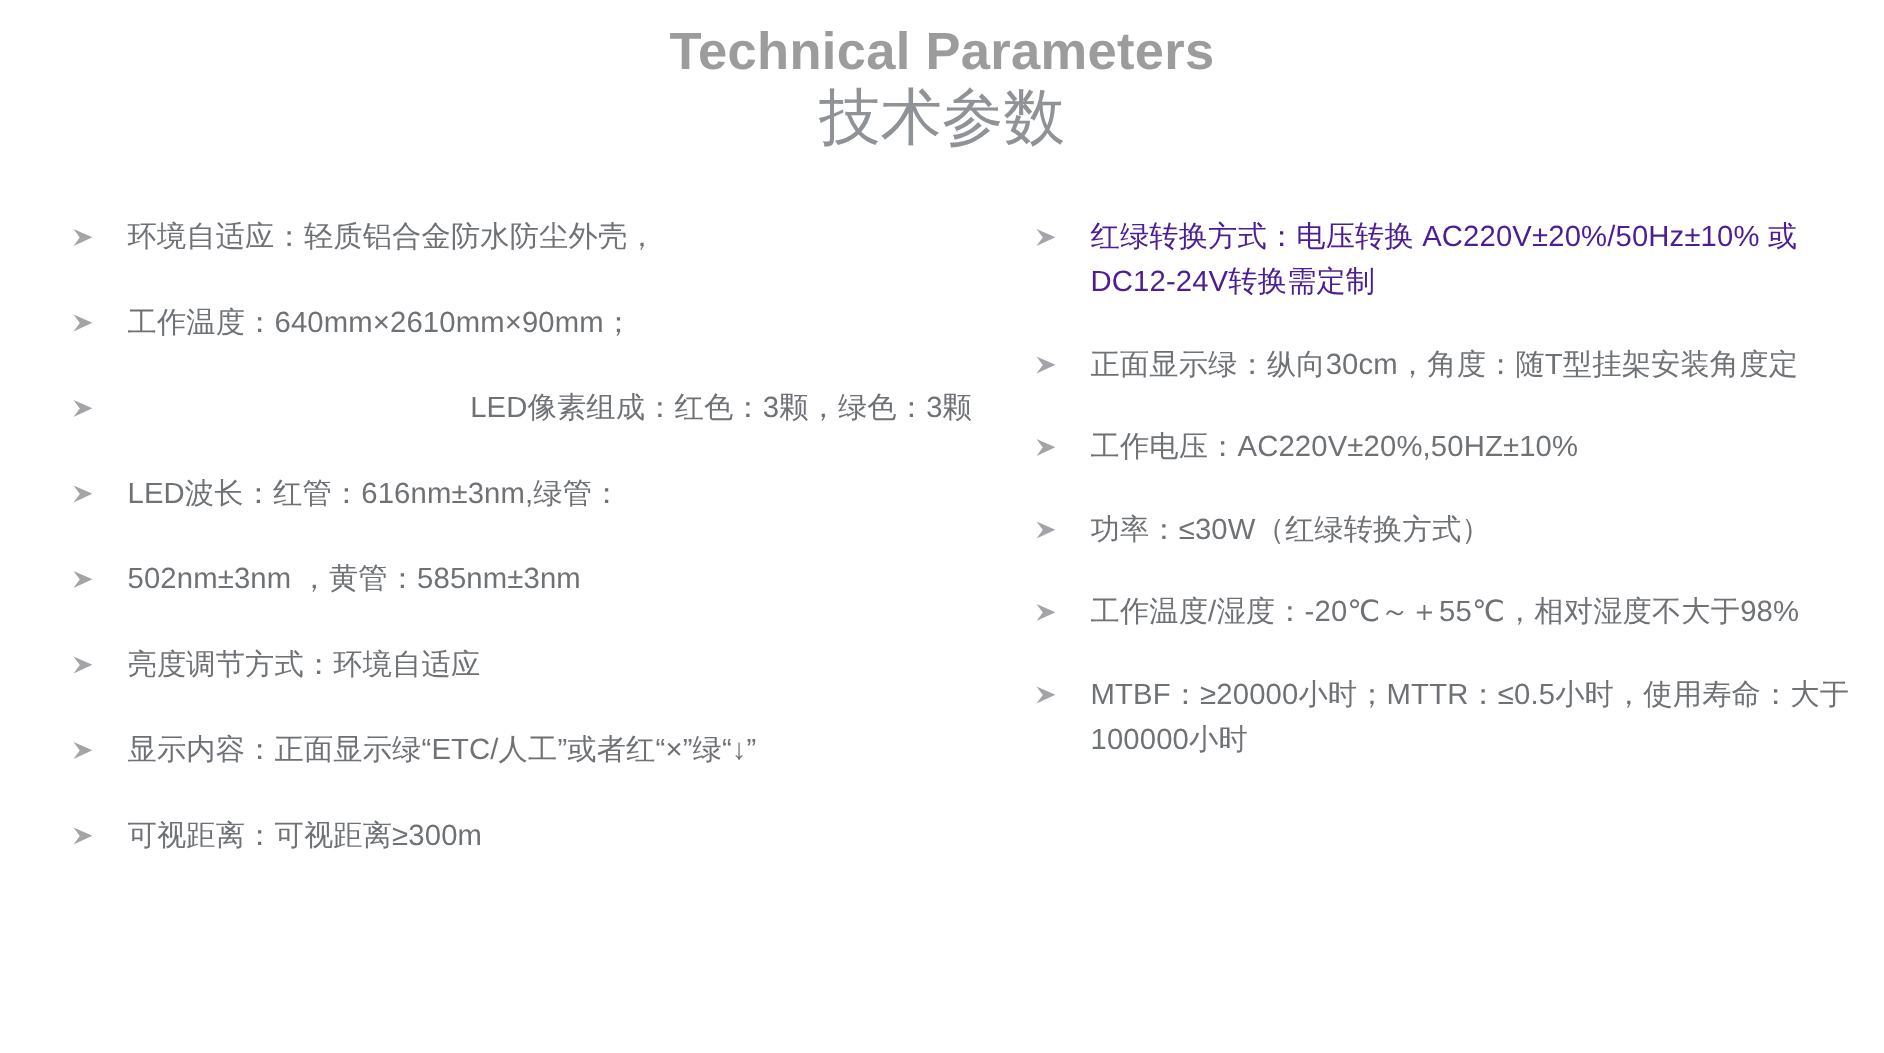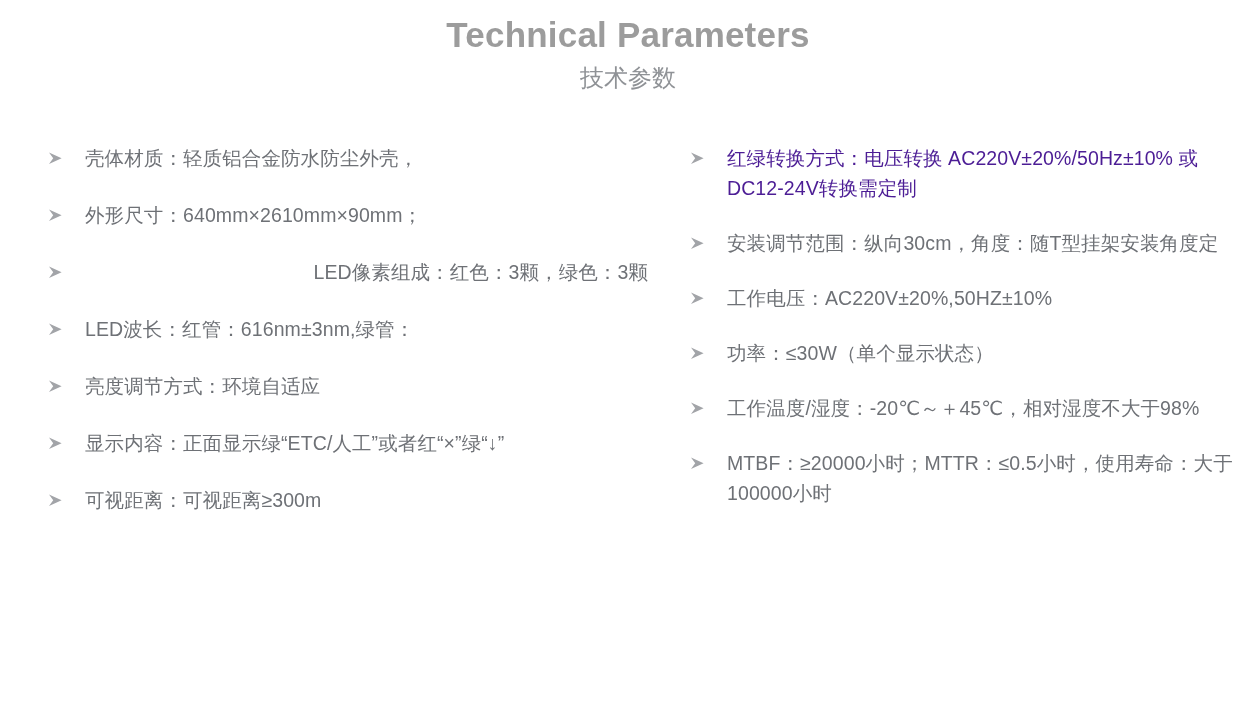--- a/index.html
+++ b/index.html
@@ -33,21 +33,21 @@
   }
   .title-en {
     font-size: 35px;
     font-weight: bold;
     color: #9c9c9c;
     letter-spacing: 0.2px;
     line-height: 42px;
     margin: 0;
   }
   .title-cn {
-    font-size: 24px;
+    font-size: 41px;
     font-weight: normal;
     color: #8f9296;
     line-height: 40px;
     margin: 0;
     margin-top: 2px;
   }
 
   
   .columns {
     position: absolute;
@@ -116,51 +116,59 @@
   <div class="columns">
 
     <div class="col col-left">
       <ul class="spec-list" id="list-left">
   <li class="spec-item" style="color: rgb(110, 113, 118);">
     <span class="bullet">
       <svg width="15" height="13" viewBox="0 0 15 13" aria-hidden="true">
         <path d="M1 0.6 L13.6 6.2 L1 12 L5.2 6.3 Z" fill="#a2a4a8"></path>
       </svg>
     </span>
-    <span class="spec-text">壳体材质：轻质铝合金防水防尘外壳，</span>
-  </li>
-
-
-  <li class="spec-item" style="color: rgb(110, 113, 118);">
-    <span class="bullet">
-      <svg width="15" height="13" viewBox="0 0 15 13" aria-hidden="true">
-        <path d="M1 0.6 L13.6 6.2 L1 12 L5.2 6.3 Z" fill="#a2a4a8"></path>
-      </svg>
-    </span>
-    <span class="spec-text">外形尺寸：640mm×2610mm×90mm；</span>
+    <span class="spec-text">环境自适应：轻质铝合金防水防尘外壳，</span>
+  </li>
+
+
+  <li class="spec-item" style="color: rgb(110, 113, 118);">
+    <span class="bullet">
+      <svg width="15" height="13" viewBox="0 0 15 13" aria-hidden="true">
+        <path d="M1 0.6 L13.6 6.2 L1 12 L5.2 6.3 Z" fill="#a2a4a8"></path>
+      </svg>
+    </span>
+    <span class="spec-text">工作温度：640mm×2610mm×90mm；</span>
   </li>
 
   <li class="spec-item" style="color: rgb(110, 113, 118); text-align: right;">
     <span class="bullet">
       <svg width="15" height="13" viewBox="0 0 15 13" aria-hidden="true">
         <path d="M1 0.6 L13.6 6.2 L1 12 L5.2 6.3 Z" fill="#a2a4a8"></path>
       </svg>
     </span>
     <span class="spec-text">LED像素组成：红色：3颗，绿色：3颗</span>
   </li>
 
   <li class="spec-item" style="color: rgb(110, 113, 118);">
     <span class="bullet">
       <svg width="15" height="13" viewBox="0 0 15 13" aria-hidden="true">
         <path d="M1 0.6 L13.6 6.2 L1 12 L5.2 6.3 Z" fill="#a2a4a8"></path>
       </svg>
     </span>
     <span class="spec-text">LED波长：红管：616nm±3nm,绿管：</span>
   </li>
 
+  <li class="spec-item" style="color: rgb(110, 113, 118);">
+    <span class="bullet">
+      <svg width="15" height="13" viewBox="0 0 15 13" aria-hidden="true">
+        <path d="M1 0.6 L13.6 6.2 L1 12 L5.2 6.3 Z" fill="#a2a4a8"></path>
+      </svg>
+    </span>
+    <span class="spec-text">502nm±3nm ，黄管：585nm±3nm</span>
+  </li>
 
 
   <li class="spec-item" style="color: rgb(110, 113, 118);">
     <span class="bullet">
       <svg width="15" height="13" viewBox="0 0 15 13" aria-hidden="true">
         <path d="M1 0.6 L13.6 6.2 L1 12 L5.2 6.3 Z" fill="#a2a4a8"></path>
       </svg>
     </span>
     <span class="spec-text">亮度调节方式：环境自适应</span>
   </li>
@@ -196,48 +204,48 @@
     <span class="spec-text">红绿转换方式：电压转换 AC220V±20%/50Hz±10% 或DC12-24V转换需定制</span>
   </li>
 
 
   <li class="spec-item" style="color: rgb(110, 113, 118);">
     <span class="bullet">
       <svg width="15" height="13" viewBox="0 0 15 13" aria-hidden="true">
         <path d="M1 0.6 L13.6 6.2 L1 12 L5.2 6.3 Z" fill="#a2a4a8"></path>
       </svg>
     </span>
-    <span class="spec-text">安装调节范围：纵向30cm，角度：随T型挂架安装角度定</span>
+    <span class="spec-text">正面显示绿：纵向30cm，角度：随T型挂架安装角度定</span>
   </li>
 
   <li class="spec-item" style="color: rgb(110, 113, 118);">
     <span class="bullet">
       <svg width="15" height="13" viewBox="0 0 15 13" aria-hidden="true">
         <path d="M1 0.6 L13.6 6.2 L1 12 L5.2 6.3 Z" fill="#a2a4a8"></path>
       </svg>
     </span>
     <span class="spec-text">工作电压：AC220V±20%,50HZ±10%</span>
   </li>
 
   <li class="spec-item" style="color: rgb(110, 113, 118);">
     <span class="bullet">
       <svg width="15" height="13" viewBox="0 0 15 13" aria-hidden="true">
         <path d="M1 0.6 L13.6 6.2 L1 12 L5.2 6.3 Z" fill="#a2a4a8"></path>
       </svg>
     </span>
-    <span class="spec-text">功率：≤30W（单个显示状态）</span>
-  </li>
-
-  <li class="spec-item" style="color: rgb(110, 113, 118);">
-    <span class="bullet">
-      <svg width="15" height="13" viewBox="0 0 15 13" aria-hidden="true">
-        <path d="M1 0.6 L13.6 6.2 L1 12 L5.2 6.3 Z" fill="#a2a4a8"></path>
-      </svg>
-    </span>
-    <span class="spec-text">工作温度/湿度：-20℃～＋45℃，相对湿度不大于98%</span>
+    <span class="spec-text">功率：≤30W（红绿转换方式）</span>
+  </li>
+
+  <li class="spec-item" style="color: rgb(110, 113, 118);">
+    <span class="bullet">
+      <svg width="15" height="13" viewBox="0 0 15 13" aria-hidden="true">
+        <path d="M1 0.6 L13.6 6.2 L1 12 L5.2 6.3 Z" fill="#a2a4a8"></path>
+      </svg>
+    </span>
+    <span class="spec-text">工作温度/湿度：-20℃～＋55℃，相对湿度不大于98%</span>
   </li>
 
   <li class="spec-item" style="color: rgb(110, 113, 118);">
     <span class="bullet">
       <svg width="15" height="13" viewBox="0 0 15 13" aria-hidden="true">
         <path d="M1 0.6 L13.6 6.2 L1 12 L5.2 6.3 Z" fill="#a2a4a8"></path>
       </svg>
     </span>
     <span class="spec-text">MTBF：≥20000小时；MTTR：≤0.5小时，使用寿命：大于100000小时</span>
   </li>

